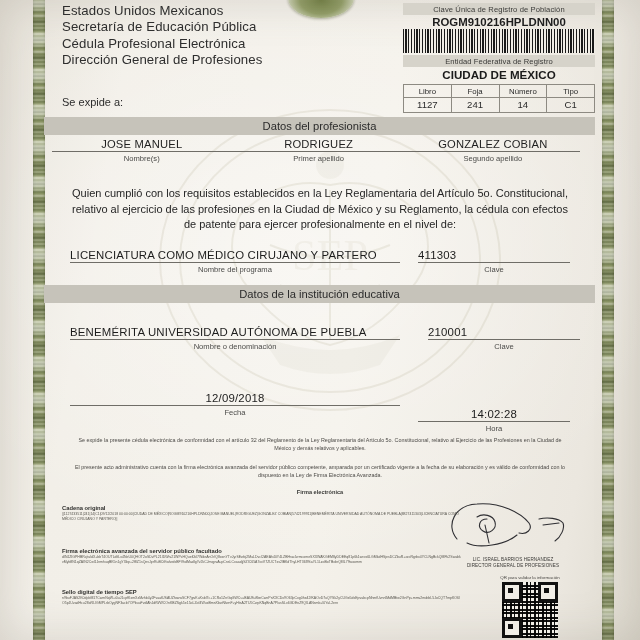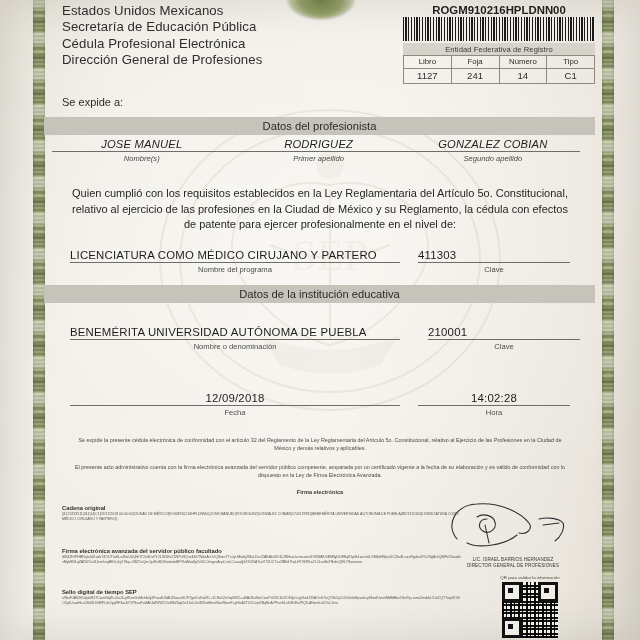--- a/index.html
+++ b/index.html
@@ -118,21 +118,21 @@
   }
 
   .band {
     position: absolute; left: 44px; right: 45px;
     background: #c6c3ba;
     text-align: center;
     font-size: 11.2px; color: #2b2b2b;
     padding: 3px 0;
   }
 
-  .triple-row { position: absolute; left: 52px; right: 60px; font-style: italic; }
+  .triple-row { position: absolute; left: 52px; right: 60px; }
   .fld { position: absolute; }
   .fld-val {
     text-align: center; font-size: 11.2px; color: #1f1f1f;
     border-bottom: 1px solid #6f6d67;
     padding-bottom: 1px; letter-spacing: 0.2px;
   }
   .fld-cap {
     text-align: center; font-size: 7.6px; color: #4a4a48;
     padding-top: 1.5px;
   }
@@ -240,23 +240,25 @@
   <div class="content">
 
     <div class="hdr-lines">
       <div>Estados Unidos Mexicanos</div>
       <div>Secretaría de Educación Pública</div>
       <div>Cédula Profesional Electrónica</div>
       <div>Dirección General de Profesiones</div>
     </div>
 
     <div class="curp-box">
+      <div class="curp-label">Clave Única de Registro de Población</div>
       <div class="curp-value">ROGM910216HPLDNN00</div>
       <div class="barcode"></div>
       <div class="curp-label">Entidad Federativa de Registro</div>
+      <div class="entidad-value">CIUDAD DE MÉXICO</div>
       <table class="libro-table">
         <tbody>
             <tr>
           <th>Libro</th>
           <th>Foja</th>
           <th>Número</th>
           <th>Tipo</th>
         </tr>
         <tr>
           <td>1127</td>
@@ -308,21 +310,21 @@
       <div class="lf-val">210001</div>
       <div class="lf-cap">Clave</div>
     </div>
 
 
     <div class="longfield" style="left:70px; width:330px; top:392px;">
       <div class="lf-val" style="text-align:center;">12/09/2018</div>
       <div class="lf-cap">Fecha</div>
     </div>
     <div class="longfield" style="left:418px; width:152px; top:392px;">
-      <div class="lf-val" style="text-align:center;">14:02:28</div>
+      <div class="lf-val" style="text-align:center;margin-top:16px;">14:02:28</div>
       <div class="lf-cap">Hora</div>
     </div>
 
     <div class="finetext" style="top:437px;">Se expide la presente cédula electrónica de conformidad con el artículo 32 del Reglamento de la Ley Reglamentaria del Artículo 5o. Constitucional, relativo al Ejercicio de las Profesiones en la Ciudad de México y demás relativos y aplicables.</div>
     <div class="finetext" style="top:464px;">El presente acto administrativo cuenta con la firma electrónica avanzada del servidor público competente, amparada por un certificado vigente a la fecha de su elaboración y es válido de conformidad con lo dispuesto en la Ley de Firma Electrónica Avanzada.</div>
     <div class="firma-e-label" style="top:489px;">Firma electrónica</div>
 
     <div class="signature-wrap">
       <svg width="140" height="58" viewBox="0 0 140 58">
         <g fill="none" stroke="#2f2f33" stroke-width="1.1" stroke-linecap="round">

